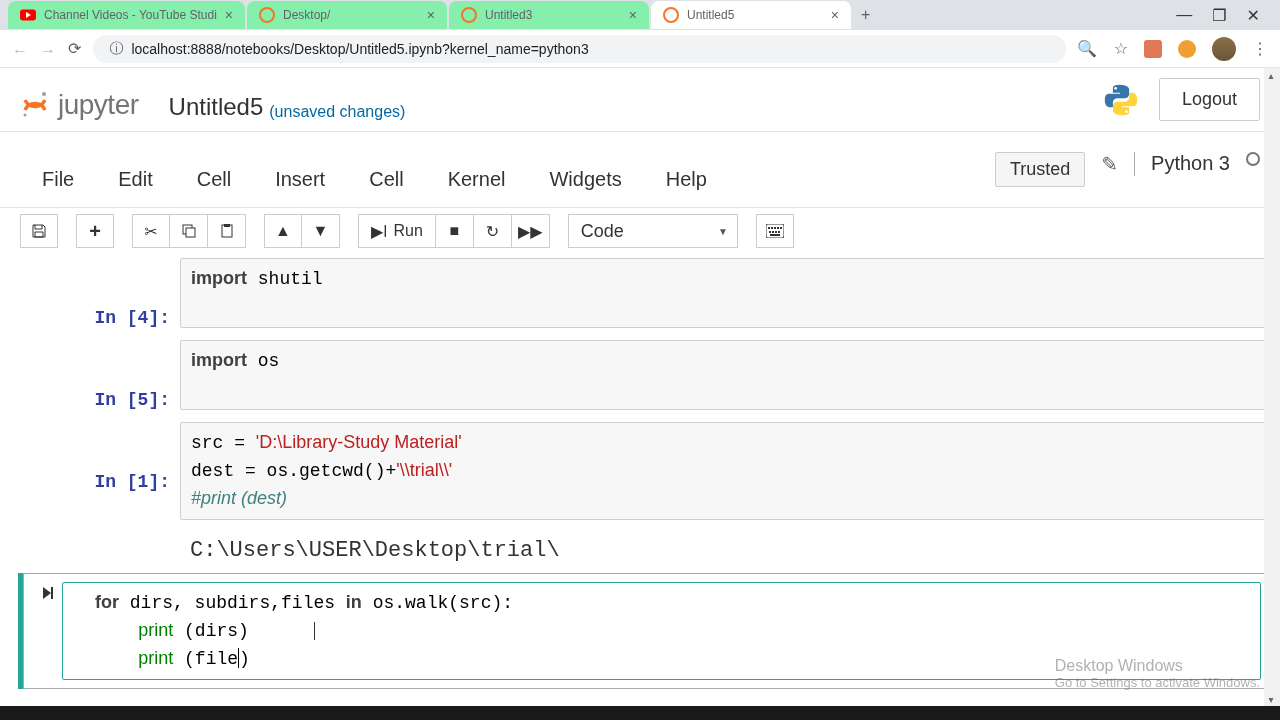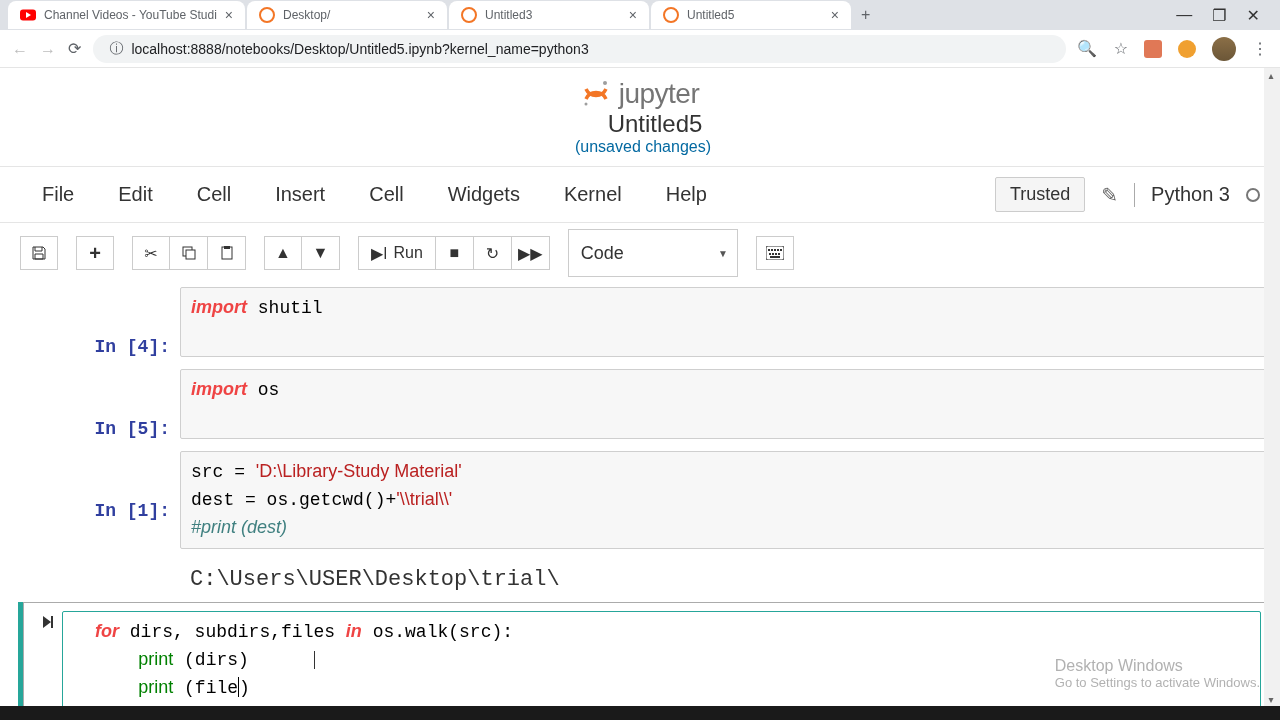--- a/index.html
+++ b/index.html
@@ -1,82 +1,82 @@
 <!DOCTYPE html>
 <html><head>
 <meta charset="utf-8">
 <style>
 * { margin: 0; padding: 0; box-sizing: border-box; font-family: Arial, sans-serif; }
 body { background: #fff; width: 1280px; height: 720px; overflow: hidden; position: relative; }
 
 
 .tab-bar { background: #dee1e6; height: 30px; display: flex; align-items: center; padding-left: 8px; }
-.tab { display: flex; align-items: center; background: #ffffff; height: 28px; padding: 0 12px; border-radius: 8px 8px 0 0; margin-right: 2px; font-size: 12px; color: #5f6368; gap: 8px; position: relative; min-width: 200px; }
+.tab { display: flex; align-items: center; background: #86efac; height: 28px; padding: 0 12px; border-radius: 8px 8px 0 0; margin-right: 2px; font-size: 12px; color: #5f6368; gap: 8px; position: relative; min-width: 200px; }
 .tab.active { background: #fff; }
 .tab-favicon { width: 16px; height: 16px; display: flex; align-items: center; justify-content: center; }
 .tab-close { margin-left: auto; color: #5f6368; font-size: 14px; cursor: pointer; }
 .tab-add { color: #5f6368; padding: 0 8px; cursor: pointer; }
 .window-controls { margin-left: auto; display: flex; gap: 20px; padding-right: 20px; color: #333; }
 
 
 .addr-bar { height: 38px; background: #fff; display: flex; align-items: center; padding: 0 12px; border-bottom: 1px solid #e5e5e5; gap: 12px; }
 .nav-arrow { color: #5f6368; font-size: 16px; }
 .nav-arrow.disabled { color: #bdbdbd; }
 .reload { color: #5f6368; font-size: 16px; }
 .url-field { flex: 1; background: #f1f3f4; border-radius: 20px; height: 28px; display: flex; align-items: center; padding: 0 16px; font-size: 14px; color: #202124; }
 .url-secure { margin-right: 8px; color: #5f6368; }
 .ext-icons { display: flex; gap: 16px; align-items: center; }
 .ext-icon { width: 18px; height: 18px; border-radius: 3px; }
 .avatar { width: 24px; height: 24px; border-radius: 50%; background: linear-gradient(#8b6f47, #6b5637); }
 .menu-dots { color: #5f6368; }
 
 
-.jp-header { padding: 10px 20px; display: flex; align-items: center; border-bottom: 1px solid #e5e5e5; flex-direction: column; }
+.jp-header { padding: 10px 20px; display: flex; align-items: flex-end; border-bottom: 1px solid #e5e5e5; }
 .jp-logo { display: flex; align-items: center; gap: 8px; }
 .jp-logo-text { font-size: 28px; color: #757575; letter-spacing: -0.5px; }
 .jp-title { font-size: 24px; color: #333; margin-left: 30px; }
 .jp-unsaved { font-size: 16px; color: #0369a1; margin-left: 6px; }
 .jp-header-right { margin-left: auto; display: flex; align-items: center; gap: 20px; }
 .python-logo { width: 36px; height: 36px; }
 .logout-btn { padding: 10px 22px; border: 1px solid #ccc; background: #fff; font-size: 18px; color: #333; cursor: pointer; border-radius: 2px; }
 
 
 .menu-bar { display: flex; align-items: center; padding: 8px 20px; border-bottom: 1px solid #e5e5e5; }
-.menu-item { padding: 8px 22px; font-size: 20px; color: #333; cursor: pointer; }
-.menu-right { margin-left: auto; display: flex; align-items: center; gap: 16px; }
+.menu-item { padding: 8px 22px; font-size: 20px; color: #333; cursor: pointer; margin-top: 20px; }
+.menu-right { margin-left: auto; display: flex; align-items: flex-start; gap: 16px; }
 .trusted { padding: 6px 14px; border: 1px solid #ccc; background: #f5f5f5; font-size: 18px; color: #333; border-radius: 2px; }
 .edit-icon { color: #666; font-size: 20px; }
 .kernel-divider { width: 1px; height: 24px; background: #aaa; }
 .kernel-name { font-size: 20px; color: #333; }
 .kernel-status { width: 14px; height: 14px; border: 2px solid #777; border-radius: 50%; }
 
 
 .toolbar { display: flex; align-items: center; padding: 6px 20px; gap: 4px; }
 .tb-group { display: flex; }
 .tb-btn { height: 34px; min-width: 38px; border: 1px solid #ccc; background: #fff; display: flex; align-items: center; justify-content: center; cursor: pointer; color: #333; }
 .tb-btn + .tb-btn { border-left: none; }
 .tb-sep { width: 10px; }
 .tb-run { padding: 0 12px; gap: 6px; font-size: 16px; }
-.tb-select { height: 48px; border: 1px solid #ccc; padding: 0 30px 0 12px; font-size: 18px; color: #333; background: #fff; appearance: none; position: relative; min-width: 170px; }
+.tb-select { height: 34px; border: 1px solid #ccc; padding: 0 30px 0 12px; font-size: 18px; color: #333; background: #fff; appearance: none; position: relative; min-width: 170px; }
 .tb-select-wrap { position: relative; }
 .tb-select-wrap::after { content: '▼'; position: absolute; right: 10px; top: 50%; transform: translateY(-50%); font-size: 10px; color: #555; pointer-events: none; }
 
 
 .notebook { padding: 0; background: #fff; }
 .cell { display: flex; margin: 4px 10px 12px 10px; }
 .prompt { width: 170px; text-align: right; padding: 6px 10px 0 0; font-family: 'Courier New', monospace; font-size: 18px; color: #303F9F; font-weight: bold; margin-top: 44px; }
 .cell-body { flex: 1; border: 1px solid #cfcfcf; background: #f7f7f7; border-radius: 2px; padding: 6px 10px; font-family: 'Courier New', monospace; font-size: 18px; line-height: 1.5; white-space: pre; overflow: hidden; }
 .cell-output { margin-left: 180px; padding: 6px 10px; font-family: 'Courier New', monospace; font-size: 22px; color: #333; }
 .cell.selected { border-left: 5px solid #26a69a; margin-left: 18px; }
 .cell.selected .cell-body { border: 1px solid #26a69a; padding-left: 32px; }
 .cell.selected .cell-wrap { border: 1px solid #ababab; }
 .cell-wrap { display: flex; flex: 1; padding: 8px; }
 .run-indicator { width: 30px; display: flex; align-items: flex-start; justify-content: center; padding-top: 4px; }
 
-.kw { color: #ef4444; font-weight: bold; font-style: italic; }
+.kw { color: #404040; font-weight: bold; }
 .str { color: #BA2121; }
 .com { color: #408080; font-style: italic; }
 .builtin { color: #008000; text-align: center; }
 .cursor { border-left: 1px solid #000; }
 
 
 .watermark { position: absolute; bottom: 30px; right: 20px; color: rgba(100,100,100,0.5); font-size: 16px; text-align: left; }
 .watermark .sub { font-size: 13px; }
 
 .bottom-bar { position: absolute; bottom: 0; height: 14px; width: 100%; background: #1a1a1a; }
@@ -155,30 +155,39 @@
     <svg width="30" height="30" viewBox="0 0 30 30">
       <path d="M 5 10 A 11 11 0 0 0 25 10" fill="none" stroke="#f37626" stroke-width="3.5"></path>
       <path d="M 5 20 A 11 11 0 0 1 25 20" fill="none" stroke="#f37626" stroke-width="3.5"></path>
       <circle cx="24" cy="4" r="2" fill="#9e9e9e"></circle>
       <circle cx="5" cy="25" r="1.5" fill="#9e9e9e"></circle>
     </svg>
     <span class="jp-logo-text">jupyter</span>
   </div>
   <span class="jp-title">Untitled5</span>
   <span class="jp-unsaved">(unsaved changes)</span>
+  <div class="jp-header-right">
+    <svg class="python-logo" width="40" height="40" viewBox="0 0 40 40">
+      <path d="M 18 3 C 10 3 11 7 11 7 L 11 12 L 19 12 L 19 13 L 7 13 C 7 13 2 12 2 20 C 2 28 7 28 7 28 L 11 28 L 11 23 C 11 23 11 18 16 18 L 24 18 C 24 18 29 18 29 13 L 29 8 C 29 8 29 3 18 3 Z" fill="#3776ab"></path>
+      <circle cx="14" cy="7" r="1.5" fill="#fff"></circle>
+      <path d="M 22 37 C 30 37 29 33 29 33 L 29 28 L 21 28 L 21 27 L 33 27 C 33 27 38 28 38 20 C 38 12 33 12 33 12 L 29 12 L 29 17 C 29 17 29 22 24 22 L 16 22 C 16 22 11 22 11 27 L 11 32 C 11 32 11 37 22 37 Z" fill="#ffd43b"></path>
+      <circle cx="26" cy="33" r="1.5" fill="#fff"></circle>
+    </svg>
+    <button class="logout-btn">Logout</button>
+  </div>
 </div>
 
 <div class="menu-bar">
   <span class="menu-item">File</span>
   <span class="menu-item">Edit</span>
   <span class="menu-item">Cell</span>
   <span class="menu-item">Insert</span>
   <span class="menu-item">Cell</span>
+  <span class="menu-item">Kernel</span>
   <span class="menu-item">Widgets</span>
-  <span class="menu-item">Kernel</span>
   <span class="menu-item">Help</span>
   <div class="menu-right">
     <span class="trusted">Trusted</span>
     <span class="edit-icon">✎</span>
     <span class="kernel-divider"></span>
     <span class="kernel-name">Python 3</span>
     <span class="kernel-status"></span>
   </div>
 </div>
 

